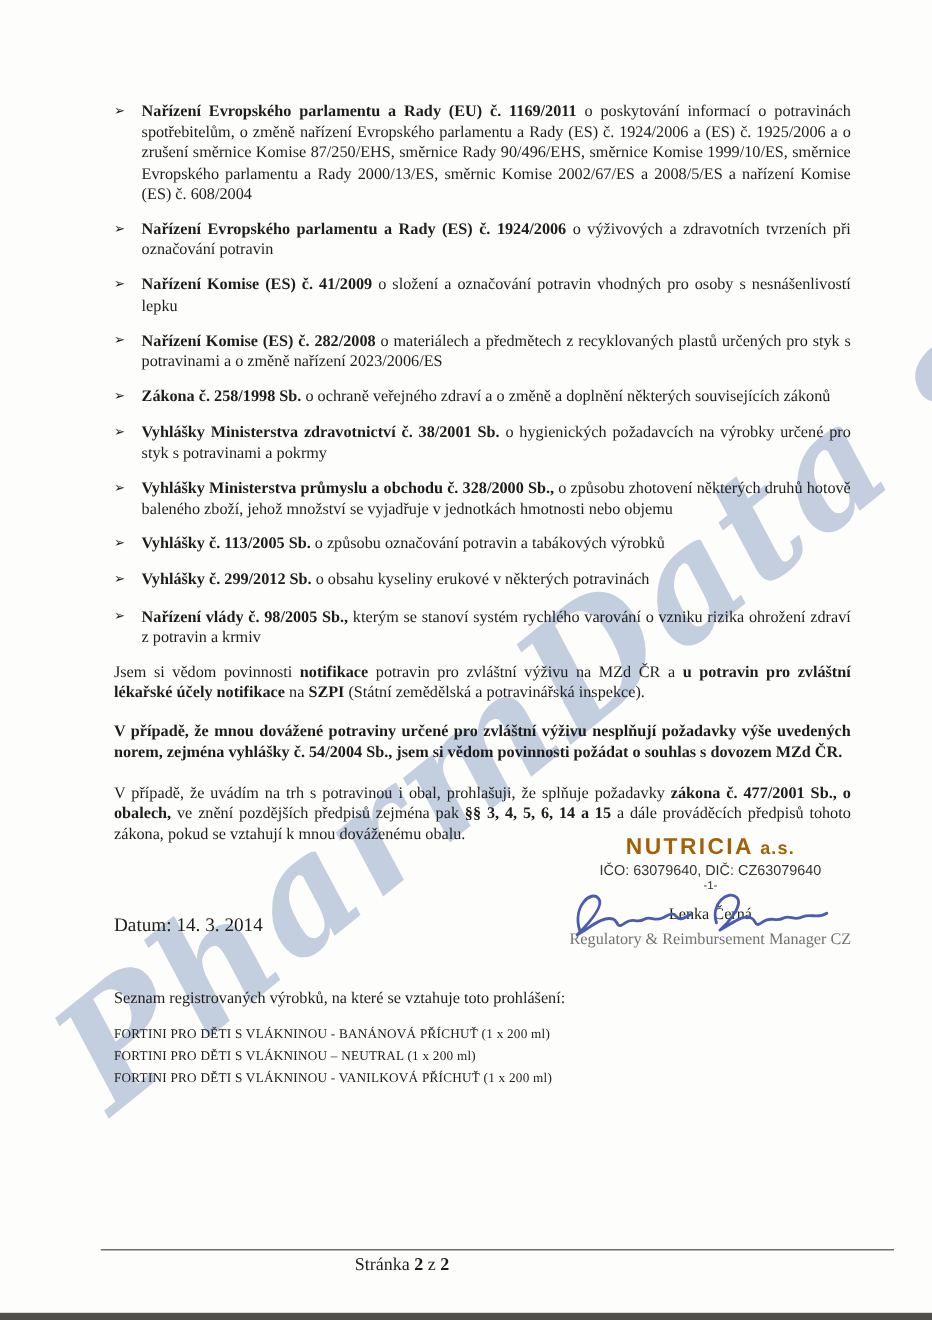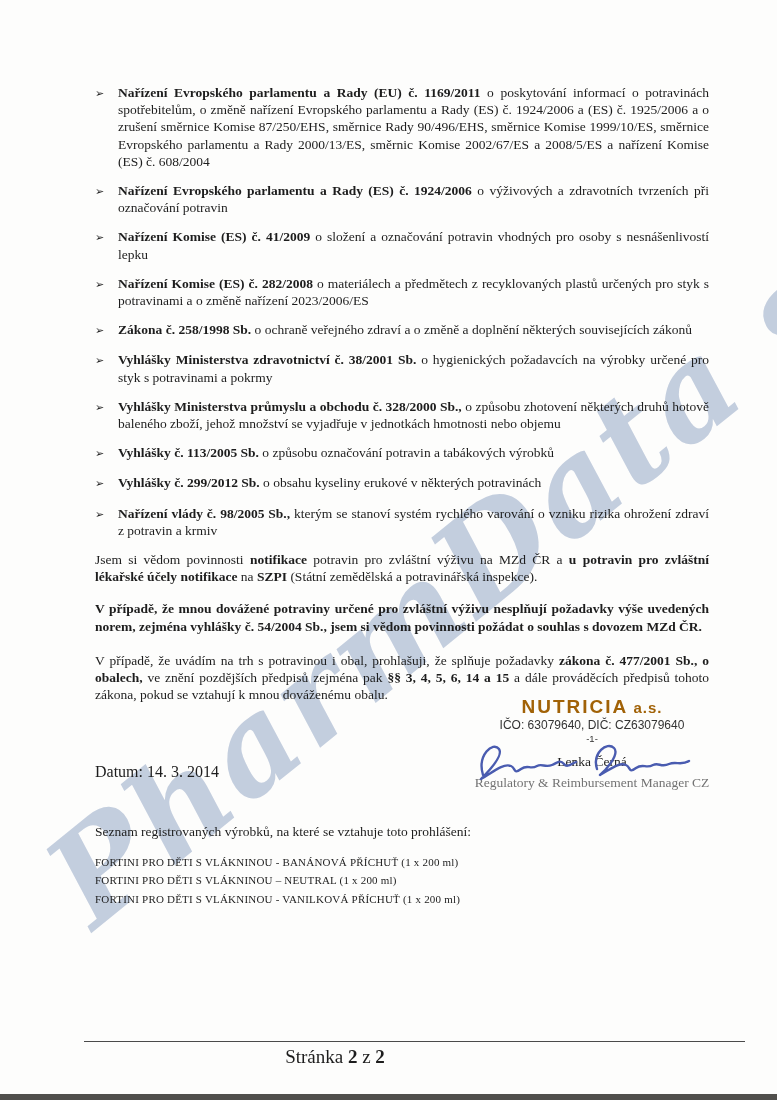--- a/index.html
+++ b/index.html
@@ -52,21 +52,21 @@
   .stamp .page-mark{font-size:9.5px;color:#333;line-height:11px;}
   .signature-svg{position:absolute;left:46px;top:42px;z-index:2;}
   .typed-name{margin-top:9px;font-family:"Liberation Serif",serif;font-size:13.5px;color:#1d1d1d;}
   .typed-title{font-family:"Liberation Serif",serif;font-size:13.5px;color:#737373;margin-top:3px;white-space:nowrap;}
   .datum{position:absolute;left:0;top:66px;font-size:16px;text-align:right;}
   
   .products-intro{margin:4px 0 12px 0;}
   .product-line{font-size:11px;line-height:18.6px;letter-spacing:.2px;}
   
   .footer-rule{position:absolute;left:84px;right:32px;top:1041px;border-top:1.6px solid #4a4a4a;z-index:1;}
-  .footer-text{position:absolute;left:0;width:670px;top:1046px;text-align:center;font-size:19px;z-index:1;}
+  .footer-text{position:absolute;left:0;width:670px;top:1046px;text-align:center;font-size:15px;z-index:1;}
   .bottom-scan-bar{position:absolute;left:0;right:0;bottom:0;height:6px;background:#504f4c;z-index:1;}
 </style>
 </head>
 <body>
 
 <div class="page">
 
   <div class="watermark">PharmData s.r.o.</div>
 
   <div class="content">

